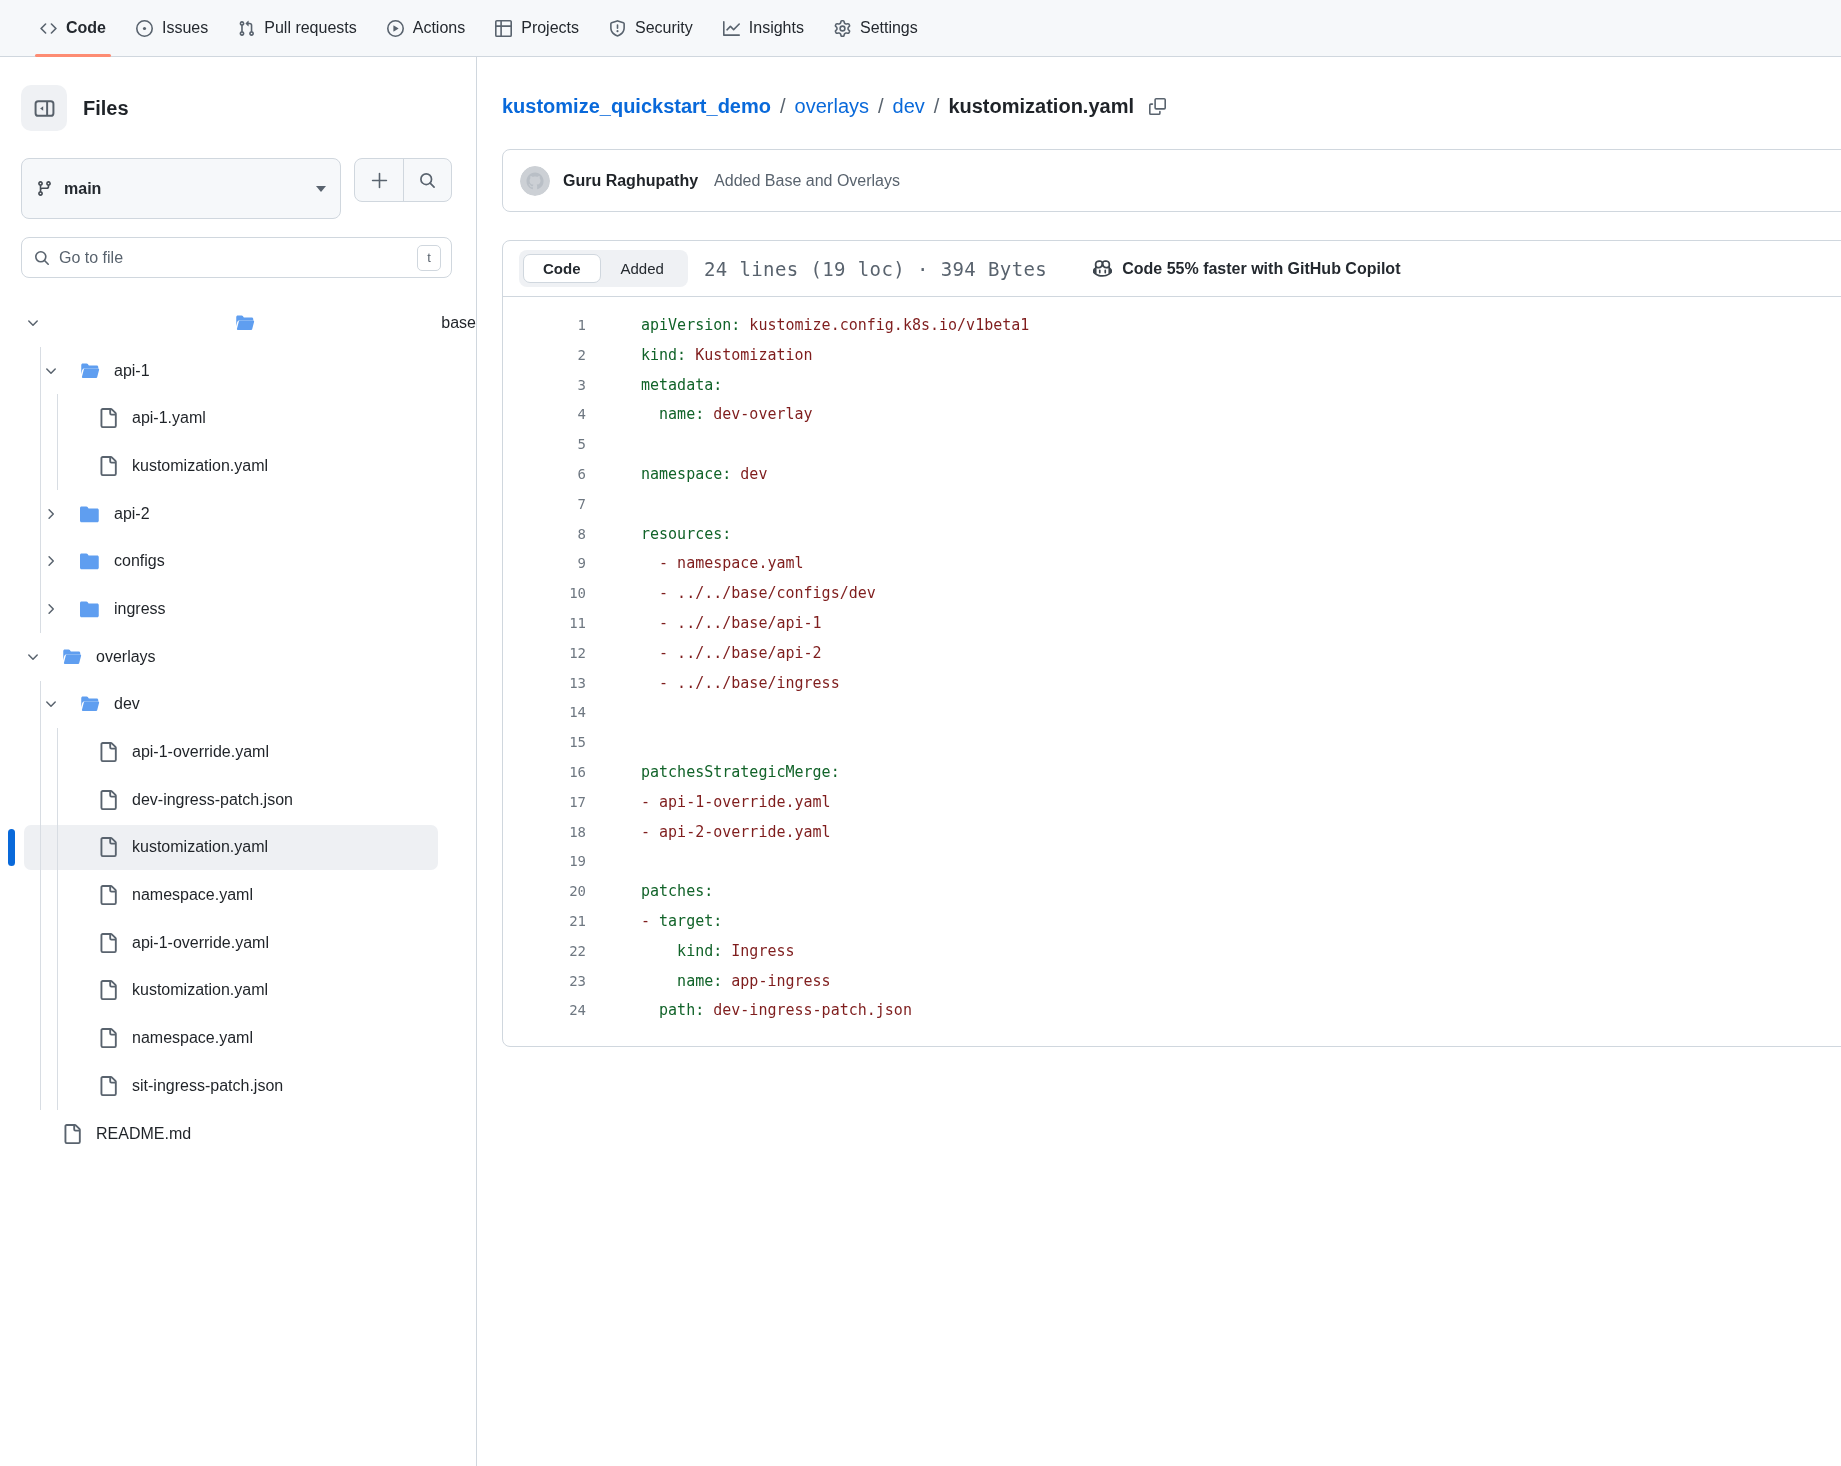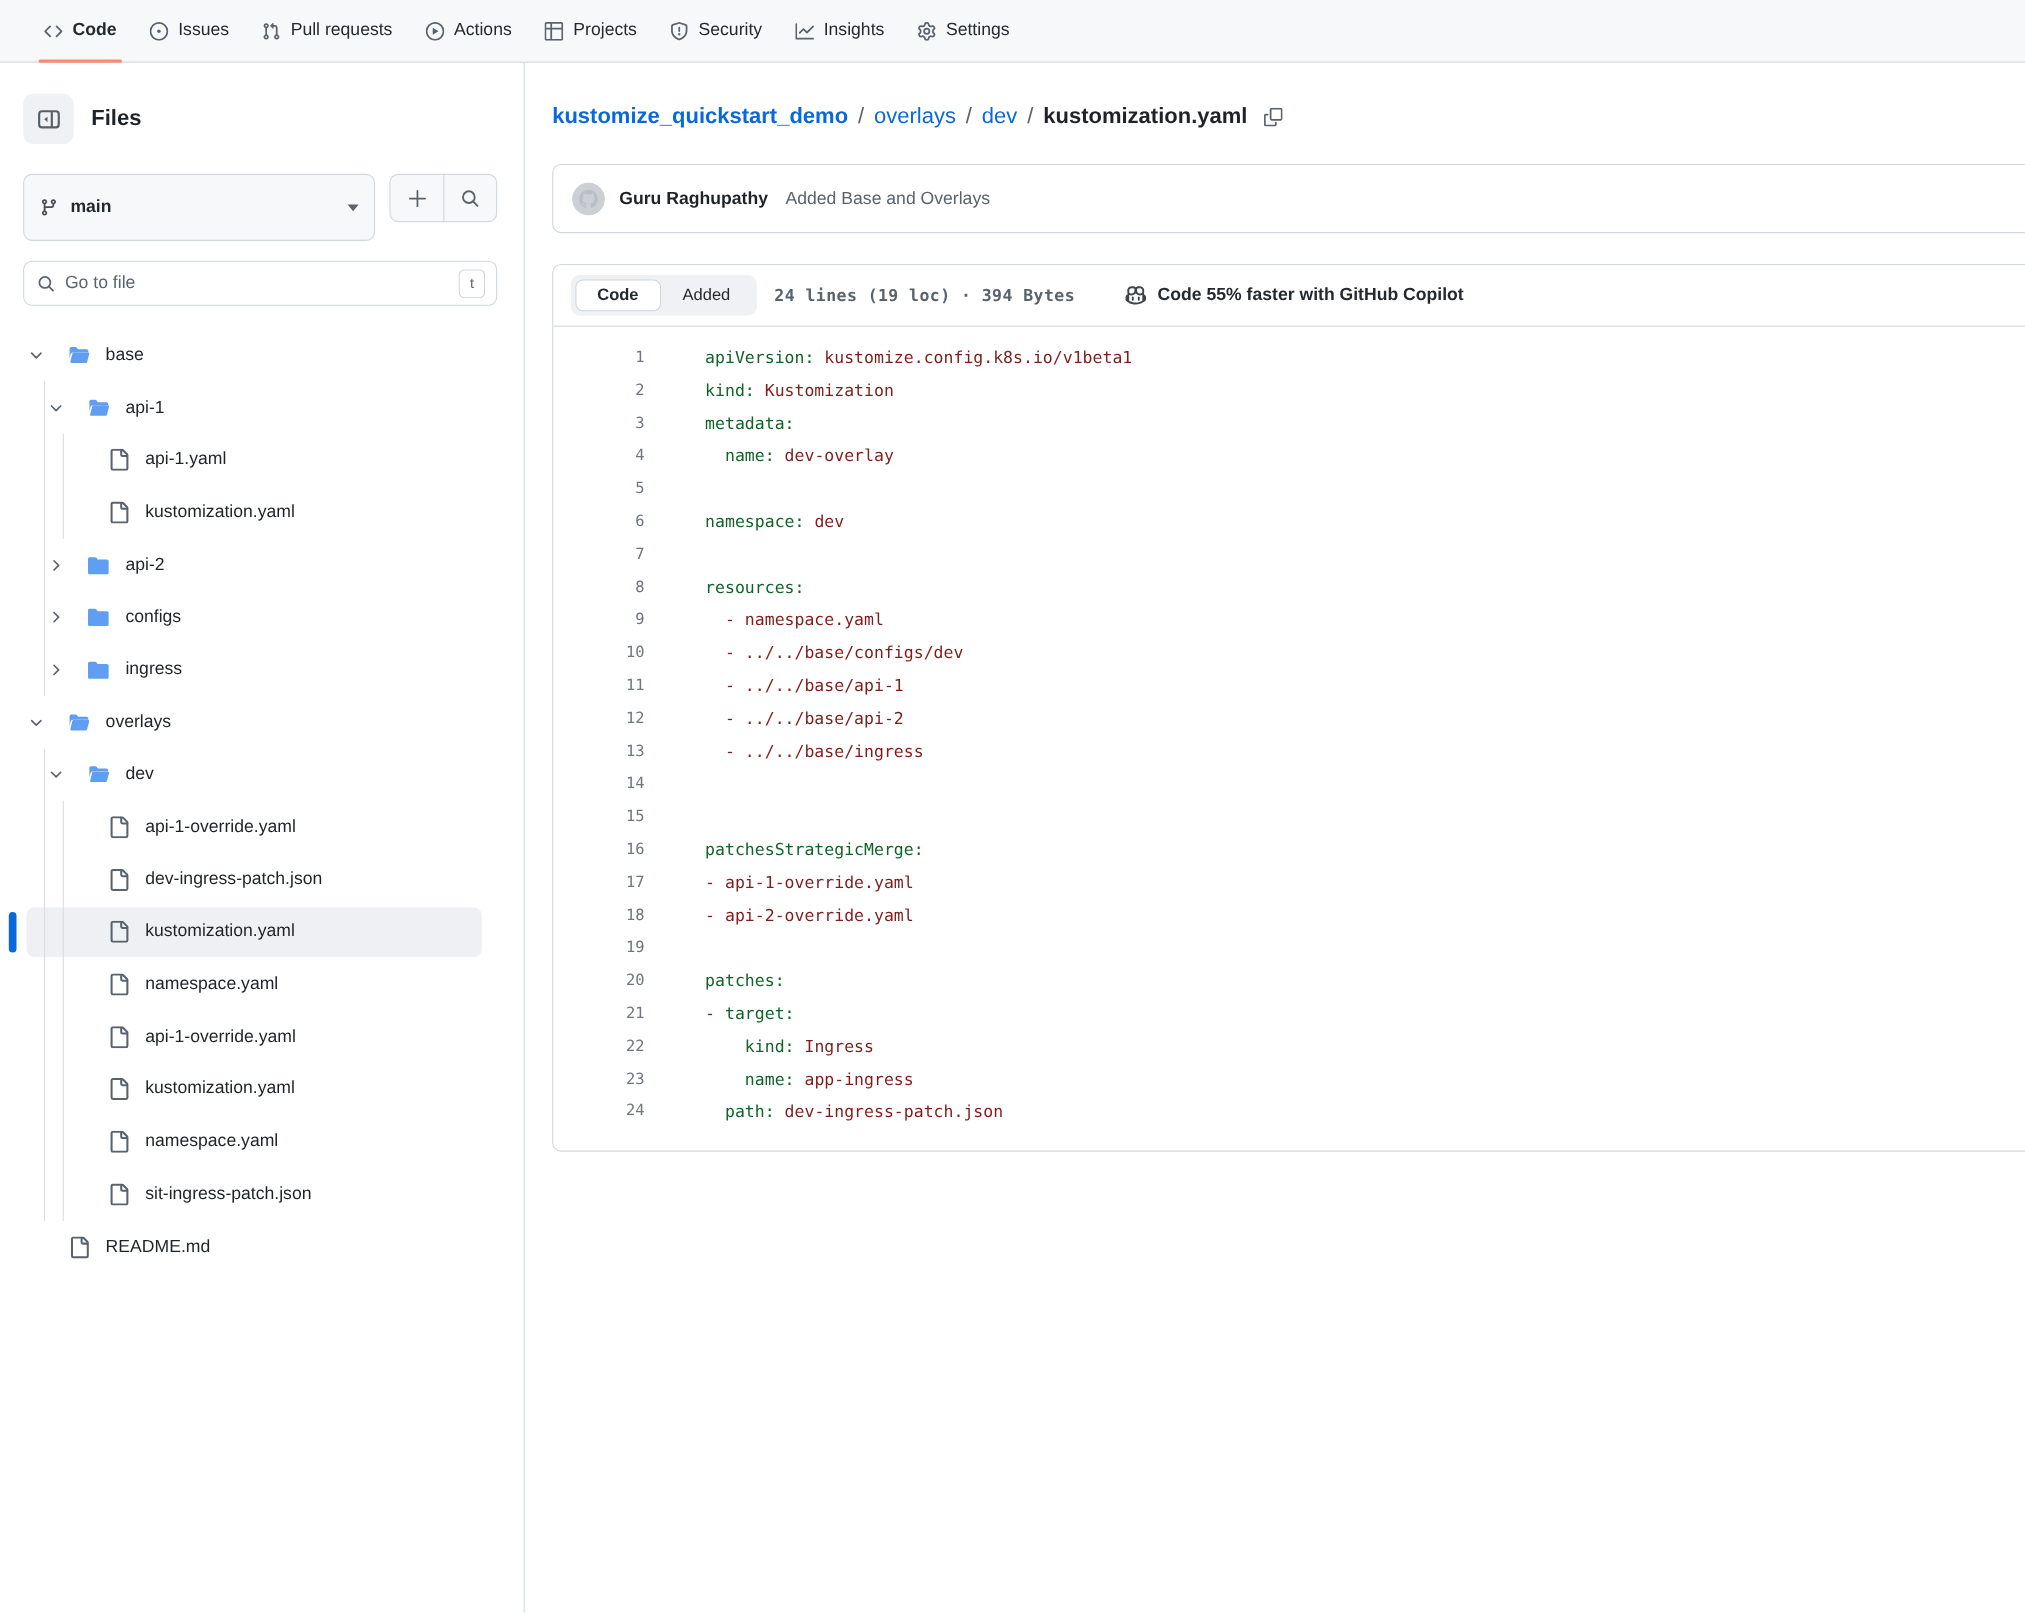--- a/index.html
+++ b/index.html
@@ -63,21 +63,21 @@
   .commit-box { margin-top:31px; margin-right:-12px; height:63px; border:1px solid #d0d7de; border-radius:8px; display:flex; align-items:center; padding:0 17px; gap:13px; background:#fff; }
   .avatar { width:30px; height:30px; border-radius:50%; flex:none; cursor:pointer; }
   .commit-author { font-weight:600; font-size:16px; cursor:pointer; }
   .commit-msg { color:#59636e; font-size:16px; margin-left:3px; cursor:pointer; }
 
   .code-box { margin-top:28px; margin-right:-12px; border:1px solid #d0d7de; border-radius:8px; background:#fff; }
   .code-head { display:flex; align-items:center; padding:9px 16px; border-bottom:1px solid #d0d7de; }
   .seg { display:inline-flex; background:#eff1f4; border-radius:8px; padding:4px; }
   .tab { padding:5px 19px; font-size:15px; border-radius:7px; color:#24292f; border:1px solid transparent; cursor:pointer; background:transparent; font-family:inherit; font-weight:500; }
   .tab.active { background:#fff; border-color:#d0d7de; font-weight:600; }
-  .meta { margin-left:16px; font-family:"DejaVu Sans Mono",monospace; font-size:15px; color:#59636e; letter-spacing:.4px;font-weight:bold; }
+  .meta { margin-left:16px; font-family:"DejaVu Sans Mono",monospace; font-size:19px; color:#59636e; letter-spacing:.4px; }
   .copilot { margin-left:46px; display:flex; align-items:center; gap:10px; font-size:16px; font-weight:600; color:#24292f; cursor:pointer; }
   .copilot svg { width:19px; height:19px; fill:#3d454d; flex:none; }
 
   .code-body { padding:14px 0 20px; font-family:"DejaVu Sans Mono",monospace; font-size:15px; }
   .code-row { display:flex; height:29.8px; line-height:29.8px; }
   .ln { width:83px; text-align:right; color:#6e7781; font-size:14px; flex:none; cursor:pointer; }
   .lc { margin-left:55px; white-space:pre; }
   .tk-k { color:#116329; }
   .tk-v { color:#7f1d1d; }
 </style>
@@ -199,21 +199,21 @@
       <div class="goto">
         <svg viewBox="0 0 16 16">
             <circle cx="6.8" cy="6.8" r="5" fill="none" stroke="#59636e" stroke-width="1.6"></circle>
             <line x1="10.5" y1="10.5" x2="14.2" y2="14.2" stroke="#59636e" stroke-width="1.6" stroke-linecap="round"></line>
           </svg>
         <input type="text" placeholder="Go to file" style="">
         <span class="key-badge">t</span>
       </div>
     </div>
     <div id="tree">
-        <div class="tree-row" style="padding-left: 26px;">
+        <div class="tree-row" style="padding-left: 26px; justify-content: space-between;">
           <span class="chev">
             <svg viewBox="0 0 16 16">
               <path d="M3.2 5.8 8 10.6l4.8-4.8" fill="none" stroke="#59636e" stroke-width="1.7" stroke-linecap="round" stroke-linejoin="round"></path>
             </svg>
           </span>
           <span class="ticon">
             <svg viewBox="0 0 16 16" fill="#5f9ef0">
               <path d="M1 3.2c0-.66.54-1.2 1.2-1.2h3.1c.37 0 .72.17.95.46l.83 1.04c.1.12.24.19.39.19h5.93c.66 0 1.2.54 1.2 1.2v1.01H3.5c-.8 0-1.5.53-1.72 1.3L1 10.5Z"></path>
               <path d="M3.1 6.6c.09-.35.41-.6.77-.6h10.63c.53 0 .91.5.78 1.01l-1.55 5.99c-.09.35-.41.6-.77.6H2.33c-.53 0-.91-.5-.78-1.01Z"></path>
             </svg>

